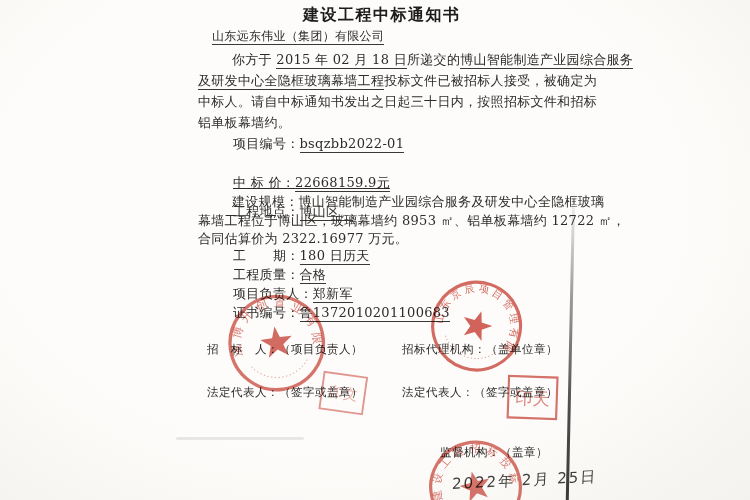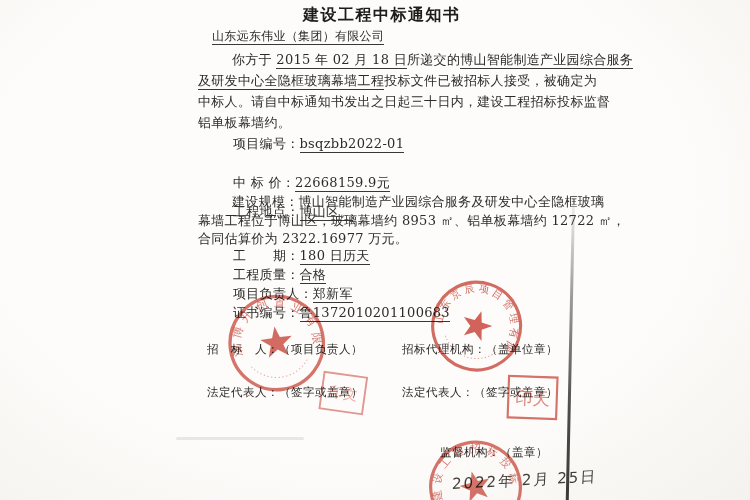--- a/index.html
+++ b/index.html
@@ -33,26 +33,26 @@
 <body>
 
 <div class="screen">
 
   <div class="line title" style="left:303px; top:6px;">建设工程中标通知书</div>
 
   <div class="line small" style="left:212px; top:30px;"><span class="u">山东远东伟业（集团）有限公司</span></div>
 
   <div class="line" style="left:232px; top:53px;"><span>你方于 </span><span class="u">2015 年 02 月 18 日</span><span>所递交的</span><span class="u">博山智能制造产业园综合服务</span></div>
   <div class="line" style="left:198px; top:74px;"><span class="u">及研发中心全隐框玻璃幕墙工程</span><span>投标文件已被招标人接受，被确定为</span></div>
-  <div class="line" style="left:198px; top:95px;">中标人。请自中标通知书发出之日起三十日内，建设工程招标投标监督</div>
+  <div class="line" style="left:198px; top:95px;">中标人。请自中标通知书发出之日起三十日内，按照招标文件和招标</div>
   <div class="line" style="left:198px; top:116px;">铝单板幕墙约。</div>
 
   <div class="line" style="left:233px; top:137px;"><span>项目编号：</span><span class="u">bsqzbb2022-01</span></div>
   <div class="line" style="left:233px; top:157px;margin-top:48px;"><span>工程地点：</span><span class="u">博山区。</span></div>
-  <div class="line" style="left:233px; top:176px;"><span>中 标 价：</span><span class="u">22668159.9元</span></div>
+  <div class="line" style="left:233px; top:176px;text-decoration:underline;"><span>中 标 价：</span><span class="u">22668159.9元</span></div>
 
   <div class="line" style="left:232px; top:195px;">建设规模：博山智能制造产业园综合服务及研发中心全隐框玻璃</div>
   <div class="line" style="left:198px; top:214px;">幕墙工程位于博山区，玻璃幕墙约 8953 ㎡、铝单板幕墙约 12722 ㎡，</div>
   <div class="line" style="left:198px; top:232px;">合同估算价为 2322.16977 万元。</div>
 
   <div class="line" style="left:233px; top:249px;"><span>工　　期：</span><span class="u">180 日历天</span></div>
   <div class="line" style="left:233px; top:268px;"><span>工程质量：</span><span class="u">合格</span></div>
   <div class="line" style="left:233px; top:287px;"><span>项目负责人：</span><span class="u">郑新军</span></div>
   <div class="line" style="left:233px; top:306px;"><span>证书编号：</span><span class="u">鲁1372010201100683</span></div>
 

